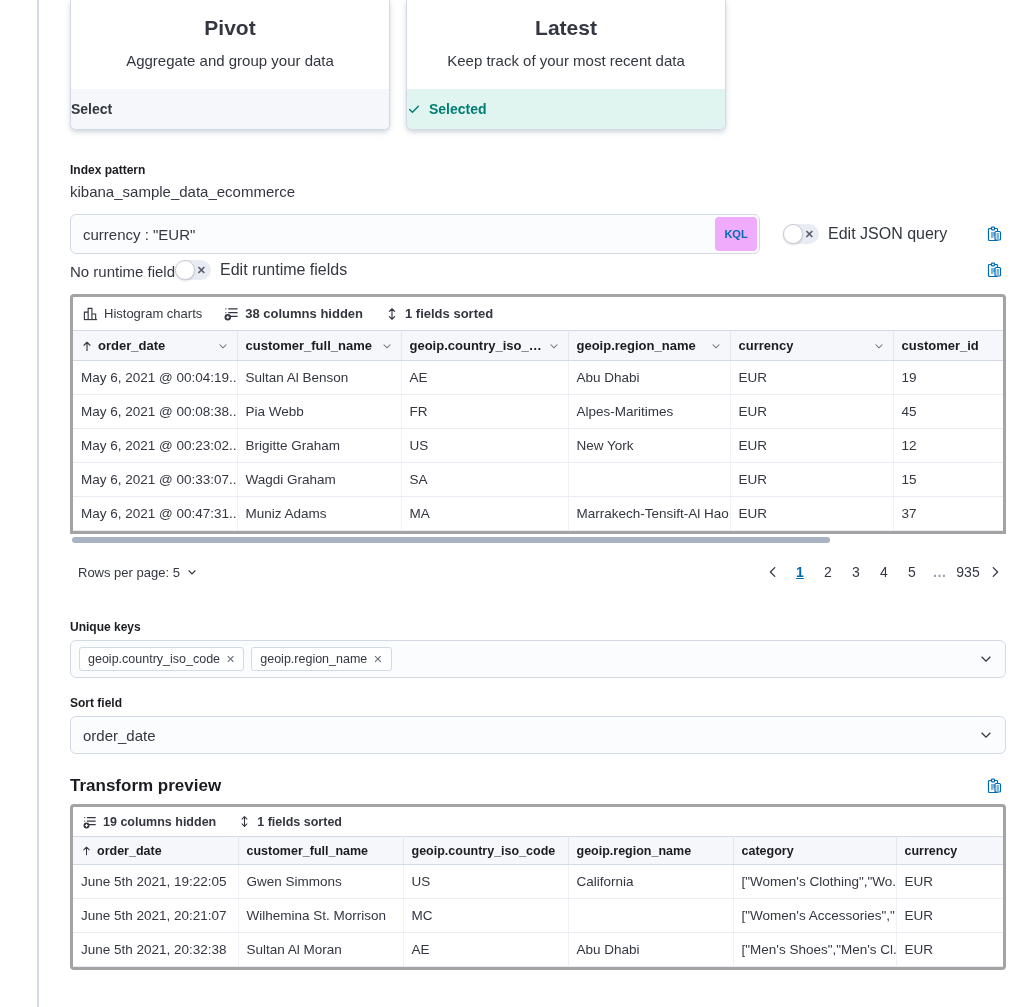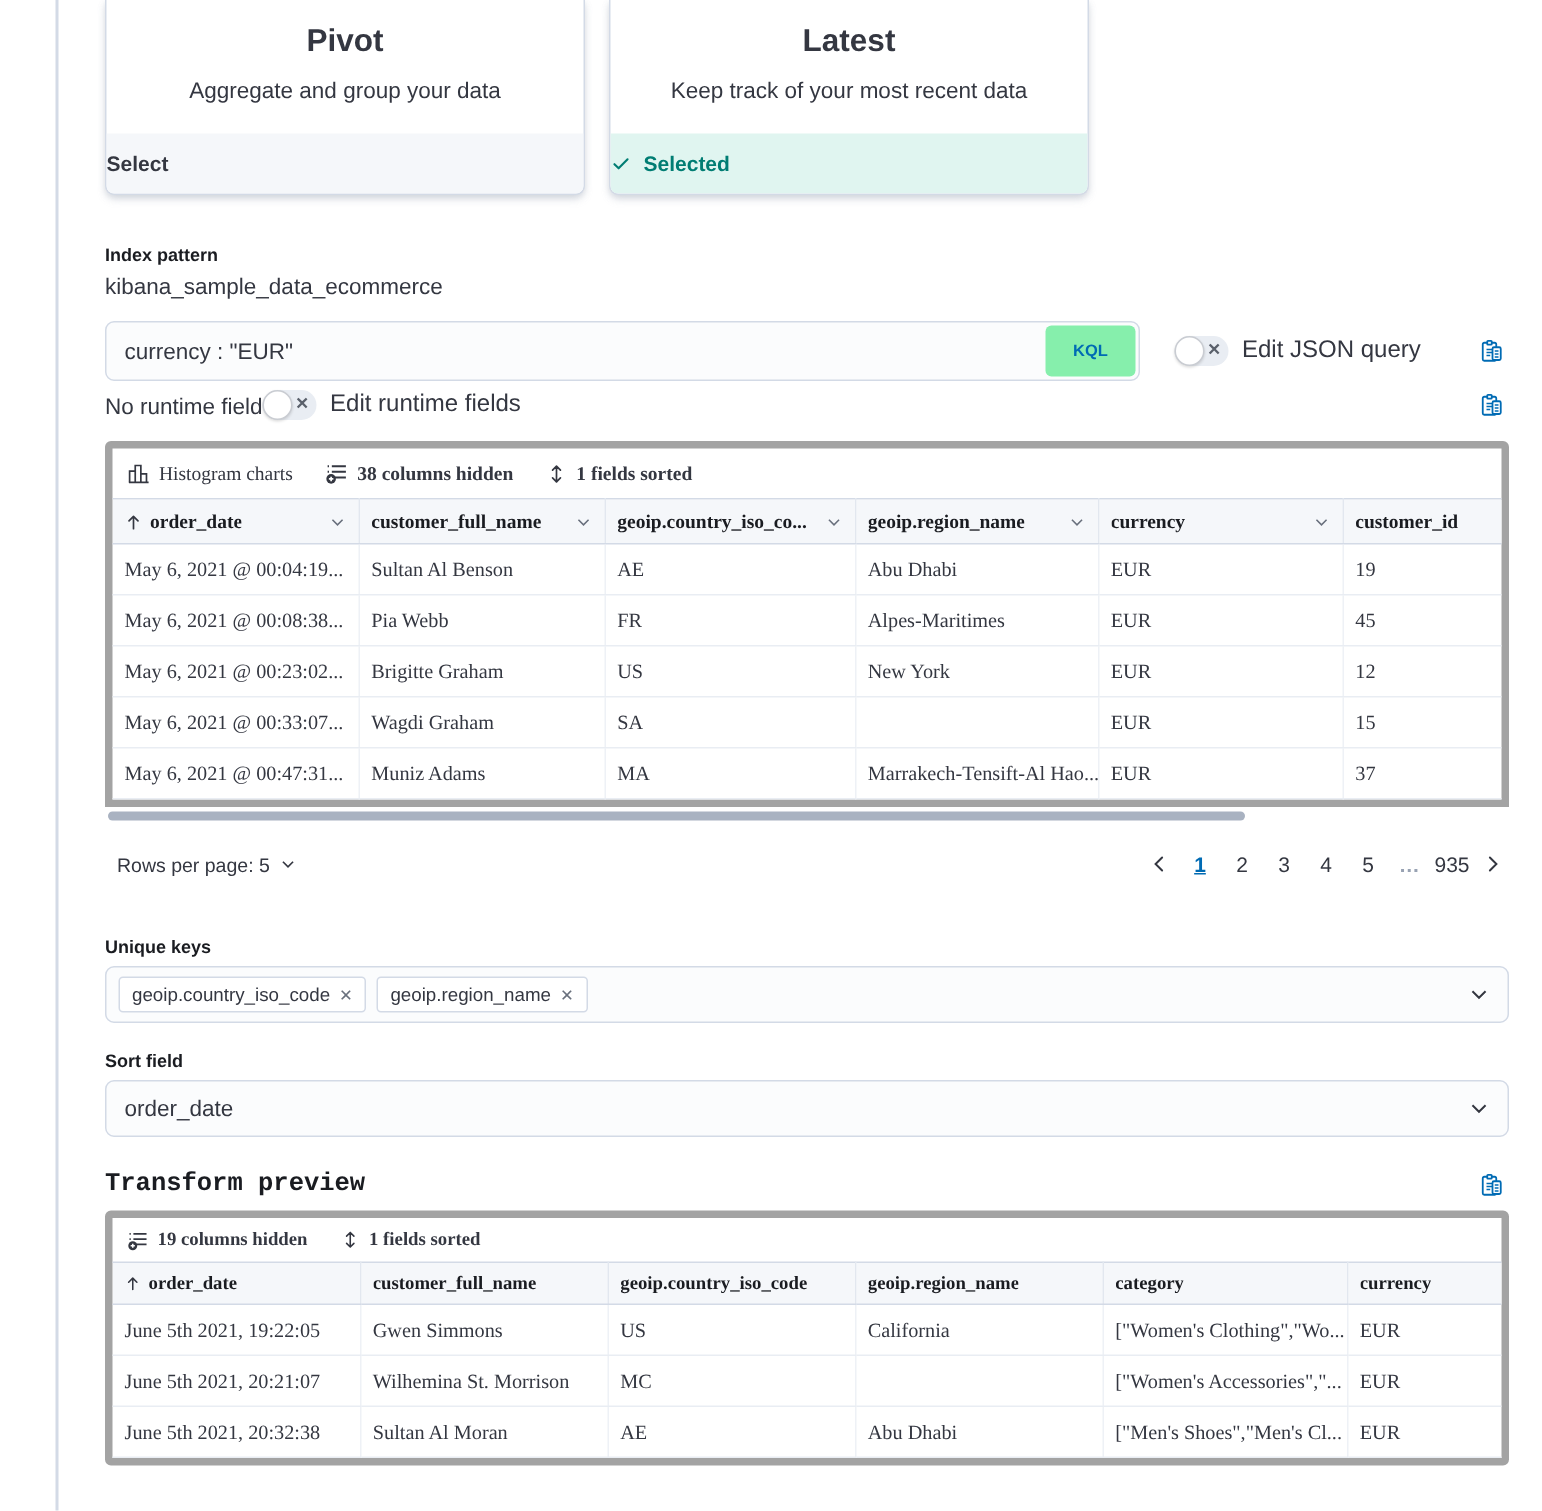--- a/index.html
+++ b/index.html
@@ -23,38 +23,38 @@
   
   .form-label { font-size:12px; font-weight:700; color:#1a1c21; }
   .form-value { font-size:15px; margin-top:6px; }
 
   
   .control-row { display:flex; align-items:center; margin-top:14px; }
   .query-bar { position:relative; width:690px; height:40px; background:#fbfcfd; border:1px solid #d3dae6;
     border-radius:6px; display:flex; align-items:center; }
   .query-input { font-size:15px; color:#343741; padding-left:12px; flex:1; background:transparent;
     border:none; outline:none; font-family:inherit; }
-  .kql-badge { position:absolute; right:2px; top:2px; bottom:2px; width:60px; background:#86efac;
+  .kql-badge { position:absolute; right:2px; top:2px; bottom:2px; width:42px; background:#f0abfc;
     border-radius:4px; display:flex; align-items:center; justify-content:center;
     font-size:11px; font-weight:700; color:#006bb4; cursor:pointer; }
   .toggle-group { margin-left:auto; display:flex; align-items:center; padding-right:4px; }
   .switch { width:36px; height:20px; border-radius:10px; background:#e9edf3; position:relative; cursor:pointer; flex:0 0 auto; }
   .switch .knob { position:absolute; left:0; top:0; width:20px; height:20px; border-radius:50%;
     background:#fff; border:1px solid #c9ccd2; box-shadow:0 1px 2px rgba(0,0,0,.15); }
   .switch .off-x { position:absolute; right:5px; top:50%; transform:translateY(-50%);
     font-size:11px; font-weight:700; color:#5a606b; line-height:1; }
   .toggle-label { font-size:16px; margin-left:9px; white-space:nowrap; }
   .copy-btn { margin-left:28px; color:#006bb4; cursor:pointer; display:flex; }
 
   
   .runtime-row { display:flex; align-items:flex-end; margin-top:6px; }
   .runtime-value { font-size:15px; }
 
   
-  .grid { border:5px solid #a3a3a3; border-radius:4px 4px 0 0; margin-top:14px; background:#fff;font-family:Liberation Serif, serif; }
+  .grid { border:3px solid #a3a3a3; border-radius:4px 4px 0 0; margin-top:14px; background:#fff; }
   .grid-toolbar { display:flex; align-items:center; gap:22px; height:33px; padding:0 10px; }
   .toolbar-btn { display:flex; align-items:center; gap:6px; font-size:13px; color:#343741; cursor:pointer; }
   .toolbar-btn.bold { font-weight:700; }
   .toolbar-btn.med  { font-weight:500; }
   table.dg { width:100%; border-collapse:collapse; table-layout:fixed; }
   .dg th { background:#f5f7fa; border-top:1px solid #d3dae6; border-bottom:1px solid #d3dae6;
     border-right:1px solid #e2e7ef; height:30px; font-size:13px; font-weight:700; color:#1a1c21;
     text-align:left; padding:0 8px; white-space:nowrap; overflow:hidden; cursor:pointer; }
   .dg th:last-child { border-right:none; }
   .th-inner { display:flex; align-items:center; gap:5px; }
@@ -91,21 +91,21 @@
   .combo { margin-top:6px; height:38px; background:#fbfcfd; border:1px solid #d3dae6; border-radius:6px;
     display:flex; align-items:center; padding:0 12px; position:relative; cursor:pointer; }
   .combo .combo-chevron { margin-left:auto; color:#343741; display:flex; }
   .pill { display:inline-flex; align-items:center; gap:6px; background:#fff; border:1px solid #d3dae6;
     border-radius:3px; height:24px; padding:0 8px; font-size:12.5px; margin-right:7px; cursor:pointer; }
   .pill .pill-x { color:#69707d; font-size:11px; cursor:pointer; }
   .combo-text { font-size:15px; }
   .help-text { margin-top:8px; font-size:12.5px; color:#8b90a0; }
 
   
-  .preview-head { margin-top:22px; display:flex; align-items:center;font-family:Liberation Mono, monospace; }
+  .preview-head { margin-top:22px; display:flex; align-items:center; }
   .preview-title { font-size:17px; font-weight:700; color:#1a1c21; }
   .preview-head .copy-btn { margin-left:auto; margin-right:4px; }
 
   .icon16 svg { display:block; }
 </style>
 </head>
 <body>
 
 <div class="steps-line"></div>
 

